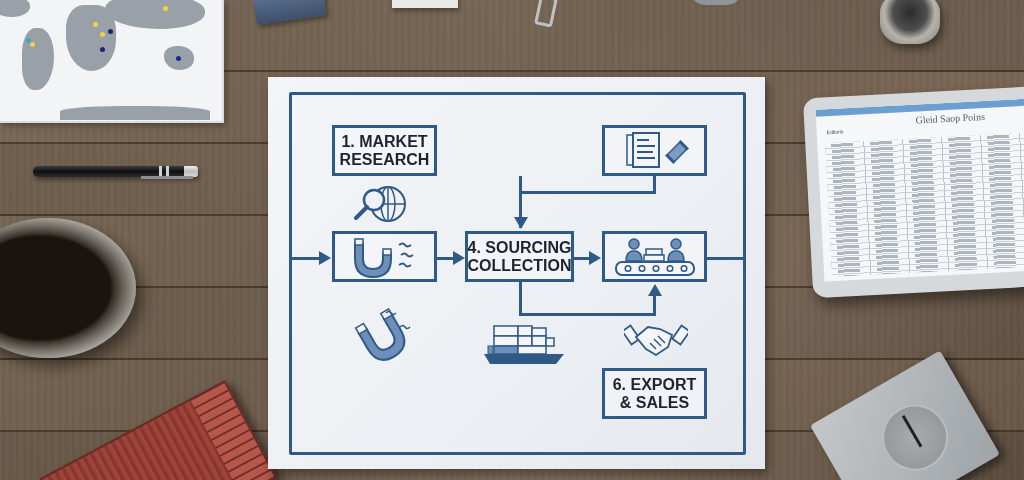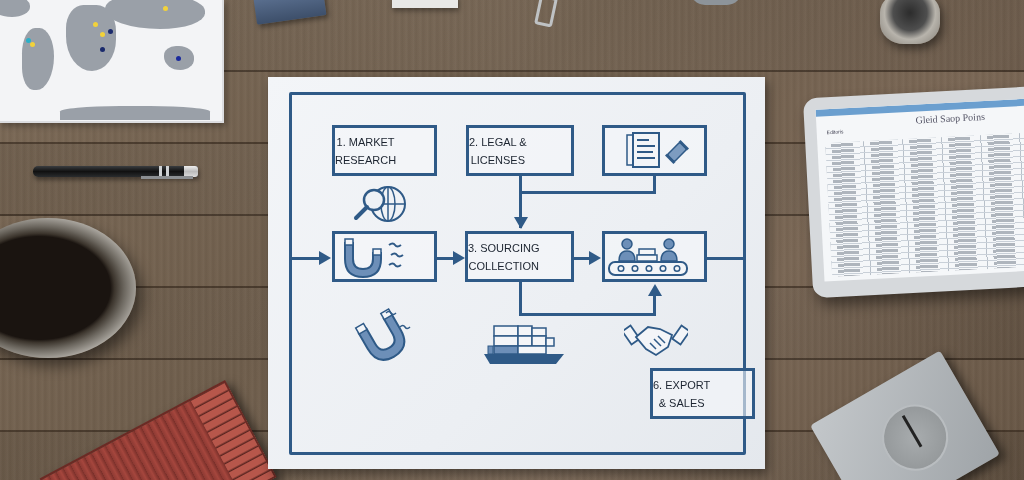--- a/index.html
+++ b/index.html
@@ -112,22 +112,22 @@
     position: absolute; left: 268px; top: 77px; width: 497px; height: 392px;
     background: linear-gradient(135deg, #f3f5f8 0%, #eceff3 60%, #e4e8ed 100%);
     box-shadow: 3px 5px 10px rgba(0,0,0,0.4);
   }
   .frame {
     position: absolute; left: 21px; top: 15px; width: 457px; height: 363px;
     border: 3px solid #2f5a87; border-radius: 2px;
   }
   .box {
     position: absolute; border: 3px solid #2f5a87; background: rgba(245,247,250,0.6);
-    display: flex; align-items: center; text-align: center;
-    color: #1c2430; font-weight: normal; font-size: 11px; line-height: 18px;
+    display: flex; align-items: center; justify-content: center; text-align: center;
+    color: #1c2430; font-weight: bold; font-size: 16px; line-height: 18px;
   }
   .box span { white-space: pre-line; display: block; }
   .line { position: absolute; background: #2f5a87; }
   .arrow { position: absolute; width: 0; height: 0; }
   .arrow.right { border-top: 7px solid transparent; border-bottom: 7px solid transparent; border-left: 12px solid #2f5a87; }
   .arrow.down { border-left: 7px solid transparent; border-right: 7px solid transparent; border-top: 12px solid #2f5a87; }
   .arrow.up { border-left: 7px solid transparent; border-right: 7px solid transparent; border-bottom: 12px solid #2f5a87; }
   .icon { position: absolute; }
 </style>
 </head>
@@ -188,24 +188,20 @@
   </div>
 </div>
 
 <div class="paper">
   <div class="frame"></div>
 
   <div class="box" style="left:64px;top:48px;width:105px;height:51px;">
     <span>1. MARKET
 RESEARCH</span>
   </div>
-  <div class="box" style="left:198px;top:48px;width:108px;height:51px;">
-    <span>2. LEGAL &amp;
-LICENSES</span>
-  </div>
   <div class="box" style="left:334px;top:48px;width:105px;height:51px;">
     <svg class="icon" style="left:18px;top:4px" width="70" height="40" viewBox="0 0 70 40">
       <rect x="4" y="3" width="8" height="30" fill="none" stroke="#2f5a87" stroke-width="1.5"></rect>
       <rect x="10" y="1" width="26" height="34" fill="#f3f5f8" stroke="#2f5a87" stroke-width="2"></rect>
       <line x1="14" y1="8" x2="26" y2="8" stroke="#2f5a87" stroke-width="2"></line>
       <line x1="14" y1="14" x2="32" y2="14" stroke="#2f5a87" stroke-width="2"></line>
       <line x1="14" y1="20" x2="30" y2="20" stroke="#2f5a87" stroke-width="2"></line>
       <line x1="14" y1="26" x2="32" y2="26" stroke="#2f5a87" stroke-width="2"></line>
       <g transform="translate(54,20) rotate(-45)">
         <rect x="-9" y="-5" width="18" height="10" rx="2" fill="#7d9cc0" stroke="#2f5a87" stroke-width="1.5"></rect>
@@ -233,21 +229,21 @@
     <svg width="80" height="44" viewBox="0 0 80 44">
       <path d="M10 8 L18 8 L18 24 Q18 34 28 34 Q38 34 38 24 L38 18 L46 18 L46 24 Q46 42 28 42 Q10 42 10 24 Z" fill="#6d8fb8" stroke="#2f5a87" stroke-width="2"></path>
       <rect x="10" y="4" width="8" height="6" fill="#f3f5f8" stroke="#2f5a87" stroke-width="1.5"></rect>
       <rect x="38" y="14" width="8" height="6" fill="#f3f5f8" stroke="#2f5a87" stroke-width="1.5"></rect>
       <path d="M54 10 q4 -3 6 0 q2 3 6 0" fill="none" stroke="#2f5a87" stroke-width="2"></path>
       <path d="M56 20 q4 -3 6 0 q2 3 6 0" fill="none" stroke="#2f5a87" stroke-width="2"></path>
       <path d="M54 30 q4 -3 6 0 q2 3 6 0" fill="none" stroke="#2f5a87" stroke-width="2"></path>
     </svg>
   </div>
   <div class="box" style="left:197px;top:154px;width:109px;height:51px;">
-    <span>3. SOURCING
+    <span>4. SOURCING
 COLLECTION</span>
   </div>
   <div class="box" style="left:334px;top:154px;width:105px;height:51px;">
     <svg width="86" height="44" viewBox="0 0 86 44">
       <circle cx="22" cy="9" r="5" fill="#6d8fb8" stroke="#2f5a87" stroke-width="1.5"></circle>
       <path d="M14 26 q0 -10 8 -10 q8 0 8 10 Z" fill="#6d8fb8" stroke="#2f5a87" stroke-width="1.5"></path>
       <circle cx="64" cy="9" r="5" fill="#6d8fb8" stroke="#2f5a87" stroke-width="1.5"></circle>
       <path d="M56 26 q0 -10 8 -10 q8 0 8 10 Z" fill="#6d8fb8" stroke="#2f5a87" stroke-width="1.5"></path>
       <rect x="34" y="14" width="16" height="6" fill="#f3f5f8" stroke="#2f5a87" stroke-width="1.5"></rect>
       <rect x="32" y="20" width="20" height="6" fill="#f3f5f8" stroke="#2f5a87" stroke-width="1.5"></rect>
@@ -297,17 +293,17 @@
     <path d="M2 30 L82 30 L74 40 L8 40 Z" fill="#2f5a87"></path>
   </svg>
 
   <svg class="icon" style="left:356px;top:240px" width="64" height="44" viewBox="0 0 64 44">
     <rect x="2" y="10" width="10" height="16" transform="rotate(-35 7 18)" fill="#f3f5f8" stroke="#2f5a87" stroke-width="1.8"></rect>
     <rect x="52" y="10" width="10" height="16" transform="rotate(35 57 18)" fill="#f3f5f8" stroke="#2f5a87" stroke-width="1.8"></rect>
     <path d="M12 20 L24 10 L36 12 L48 18 L44 30 L32 38 L22 32 Z" fill="#f3f5f8" stroke="#2f5a87" stroke-width="1.8"></path>
     <path d="M26 26 l6 6 M30 22 l7 7 M34 19 l7 7" stroke="#2f5a87" stroke-width="1.5"></path>
   </svg>
 
-  <div class="box" style="left:334px;top:291px;width:105px;height:51px;margin-left:48px;">
+  <div class="box" style="left:334px;top:291px;width:105px;height:51px;">
     <span>6. EXPORT
 &amp; SALES</span>
   </div>
 </div>
 
 </body></html>

